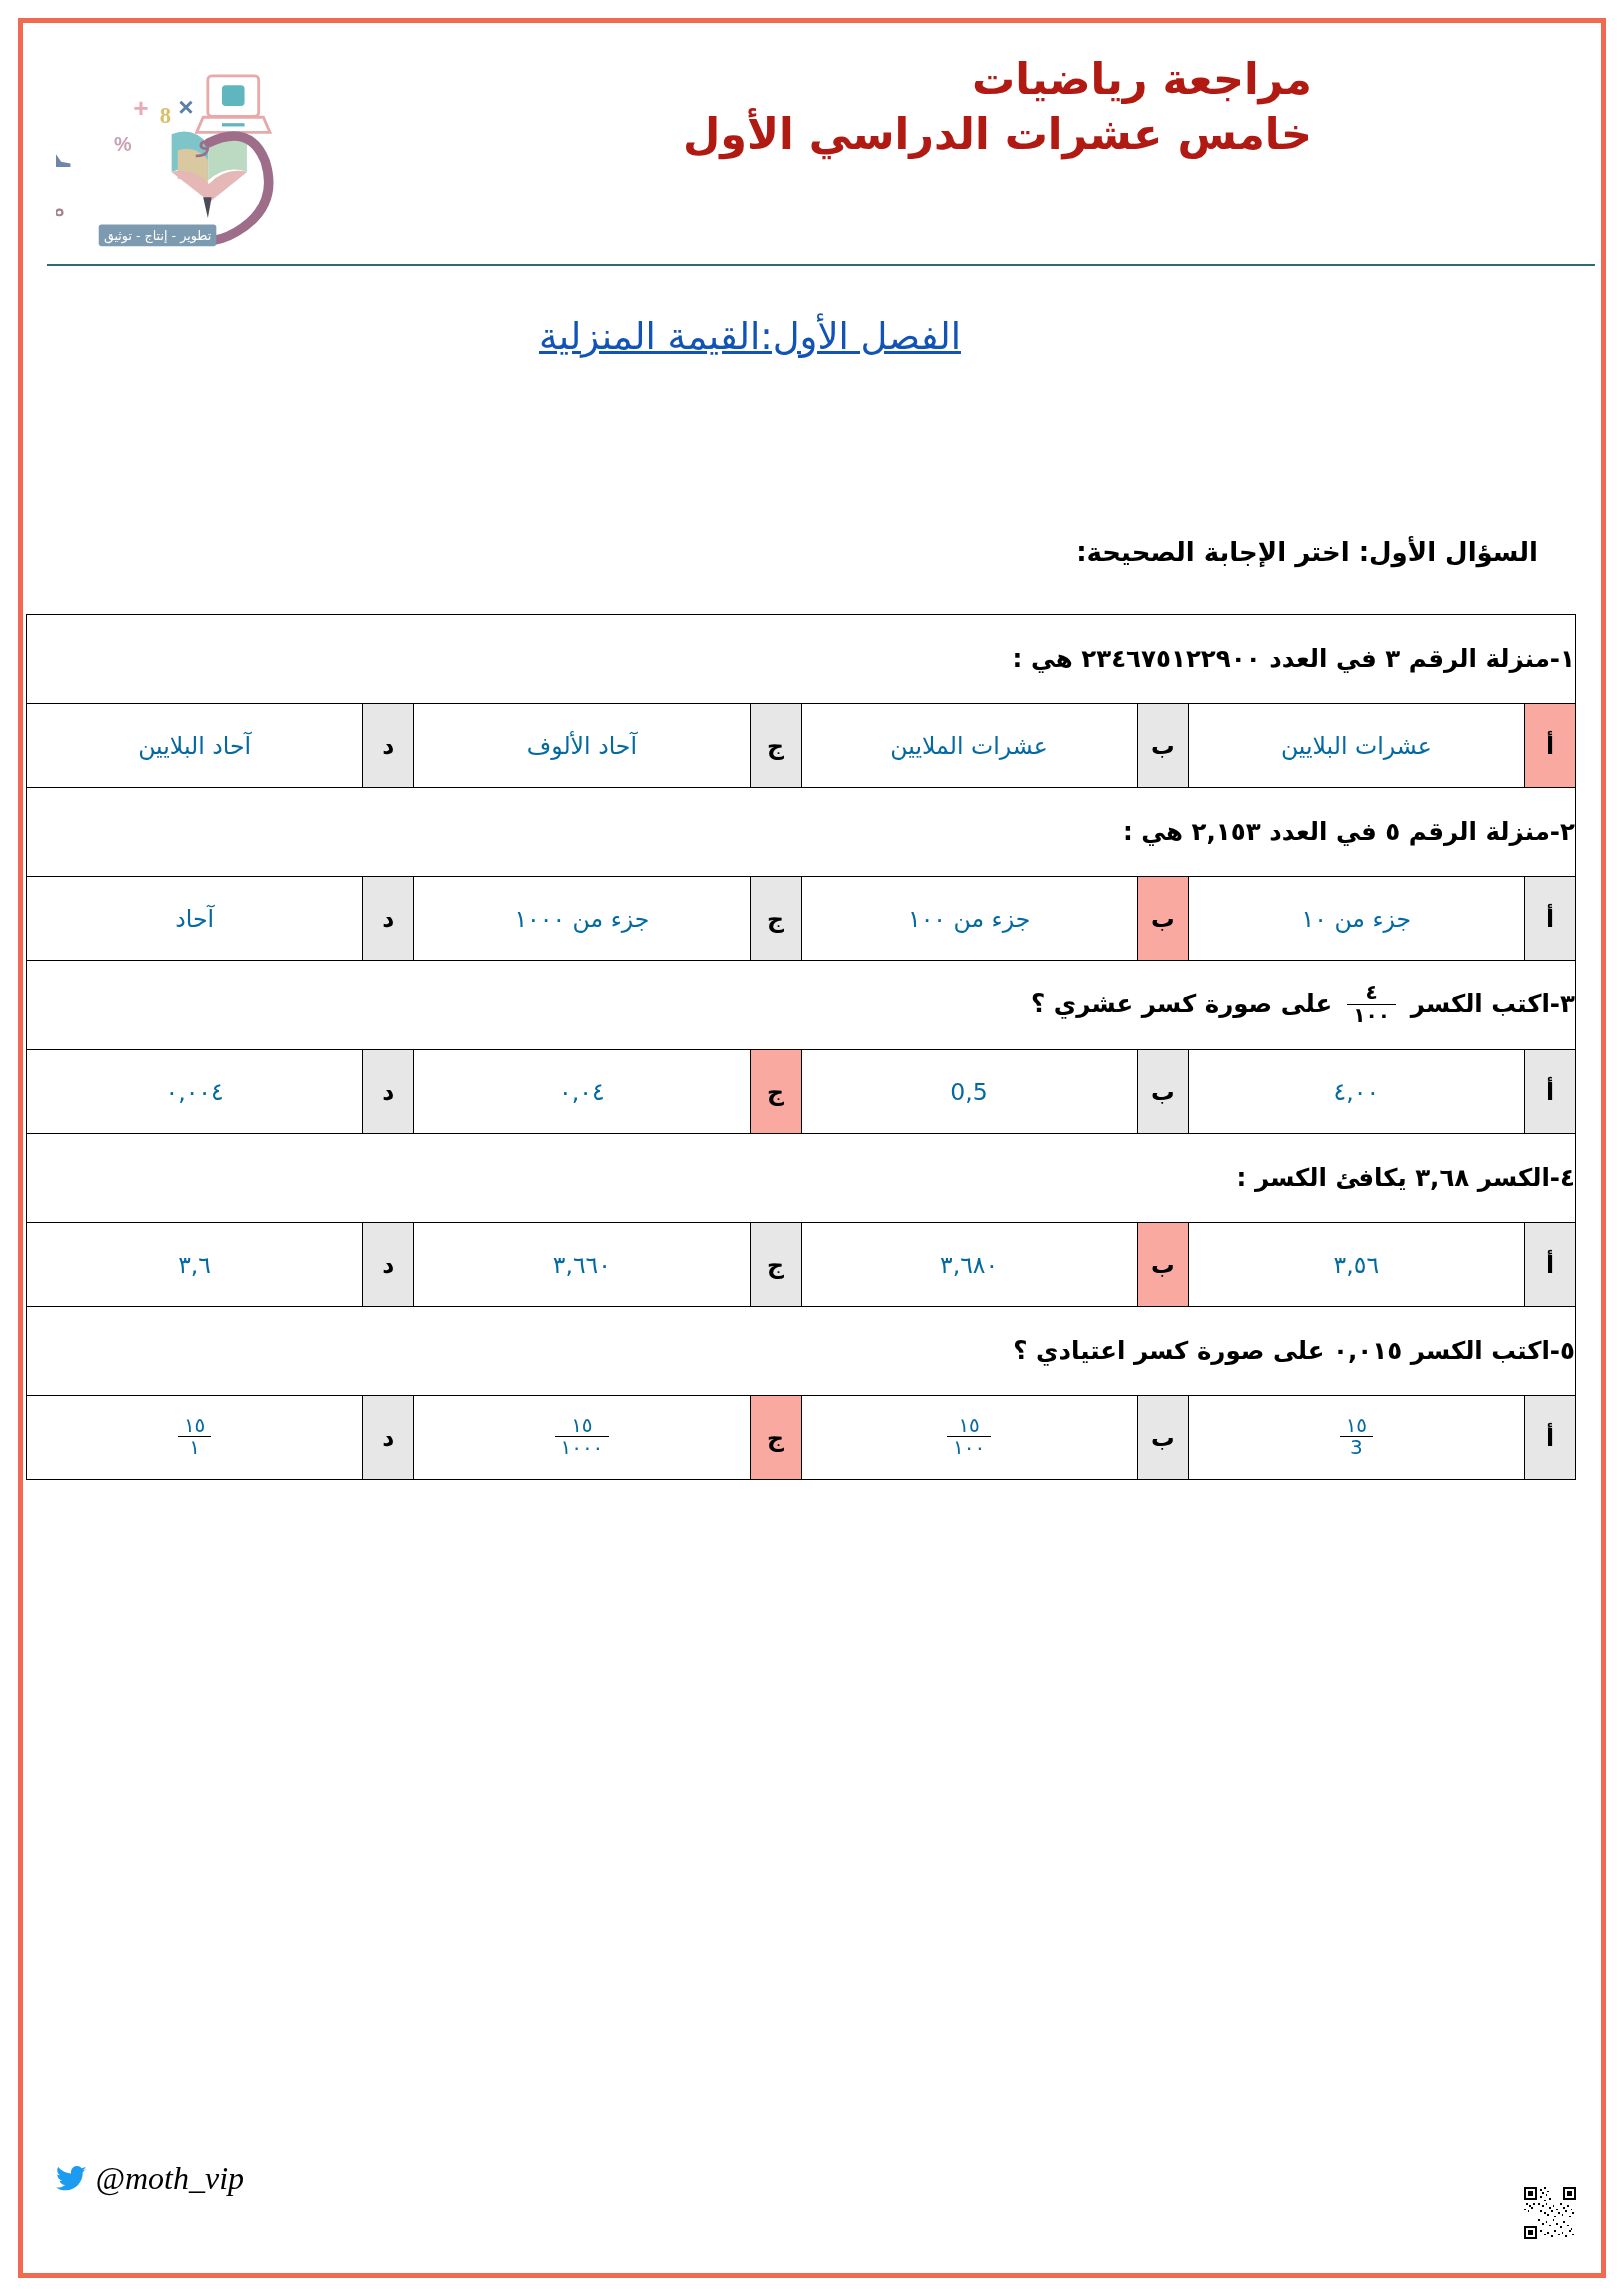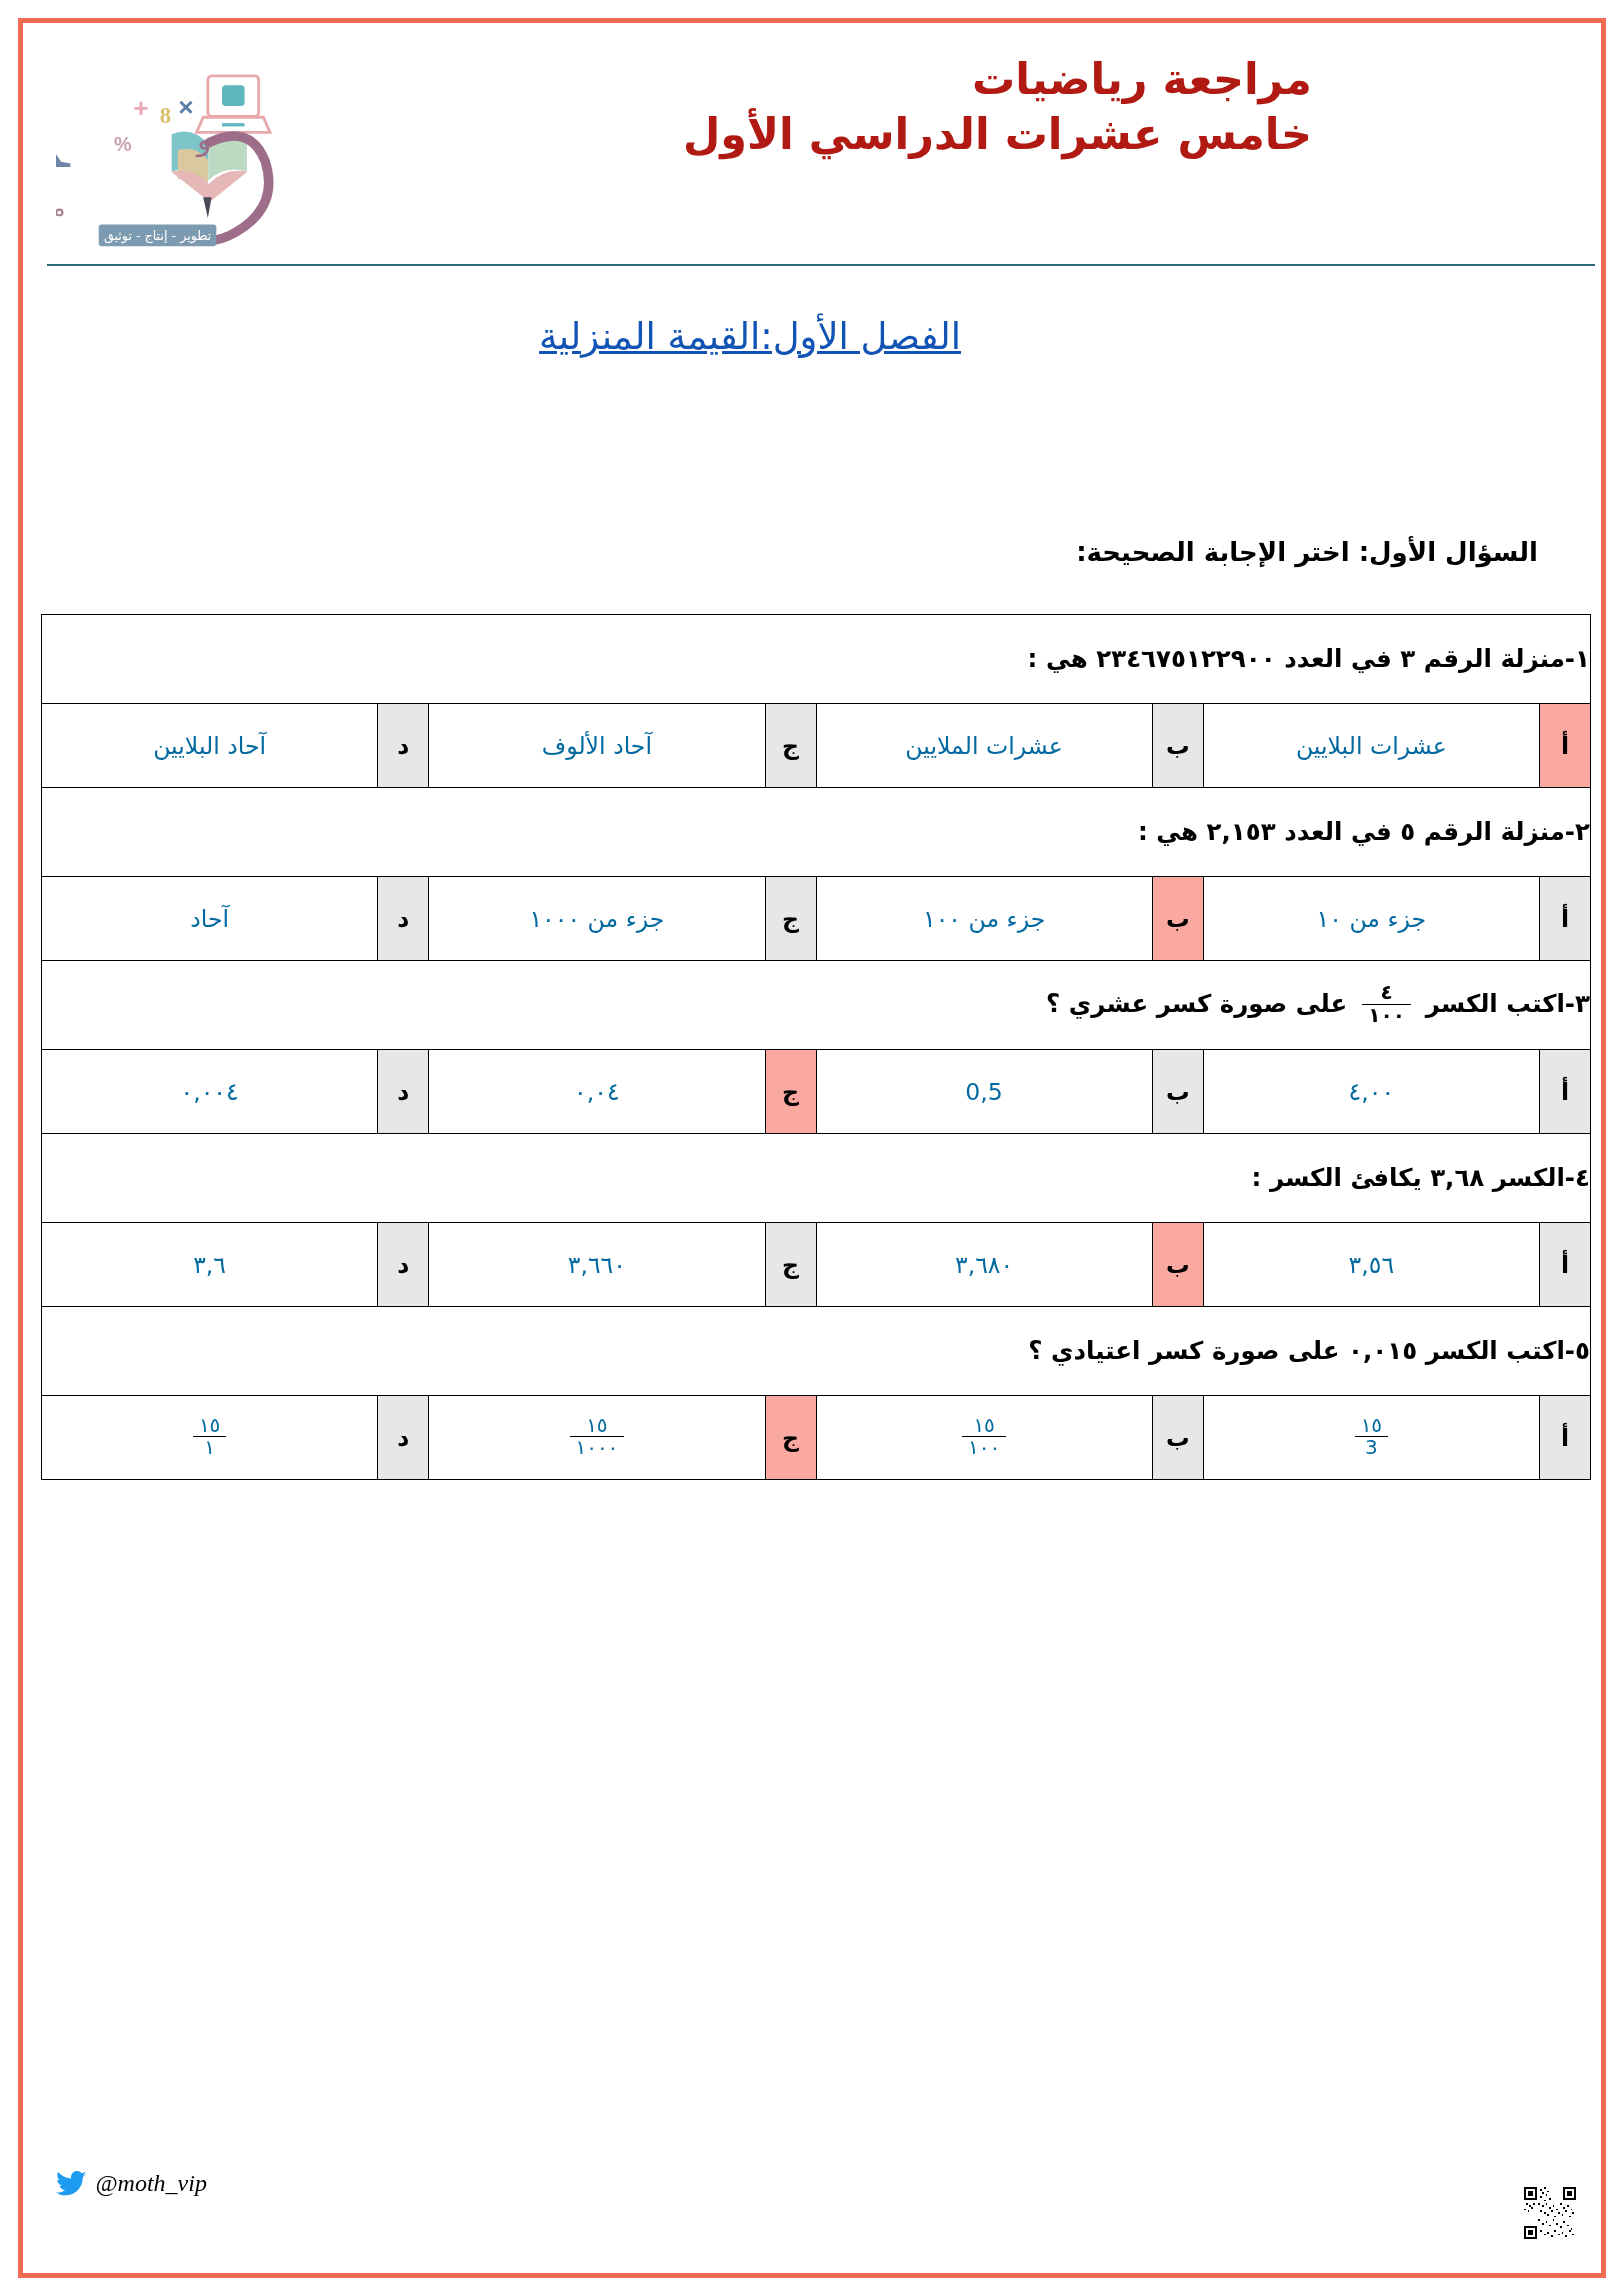--- a/index.html
+++ b/index.html
@@ -95,21 +95,21 @@
     font-size: 26px;
     font-weight: bold;
     color: #000000;
     padding-right: 57px;
   }
 
   
   .qtable {
     margin-top: 47px;
     margin-left: 8.5px;
-    margin-right: 4px;
+    margin-right: 19px;
     border-collapse: collapse;
     width: calc(100% - 17px);
     table-layout: fixed;
   }
   .qtable td {
     border: 1.4px solid #000000;
     padding: 0;
     vertical-align: middle;
   }
 
@@ -179,21 +179,21 @@
     position: absolute;
     left: 28px;
     bottom: 42px;
     display: flex;
     align-items: center;
     direction: ltr;
     gap: 8.5px;
   }
   .twitter-handle .handle-text {
     font-family: "Liberation Serif", "DejaVu Serif", serif;
-    font-size: 24px;
+    font-size: 32px;
     font-style: italic;
     color: #000;
   }
   .qr {
     position: absolute;
     right: 19px;
     bottom: 0px;
     width: 52px;
     height: 52px;
   }

